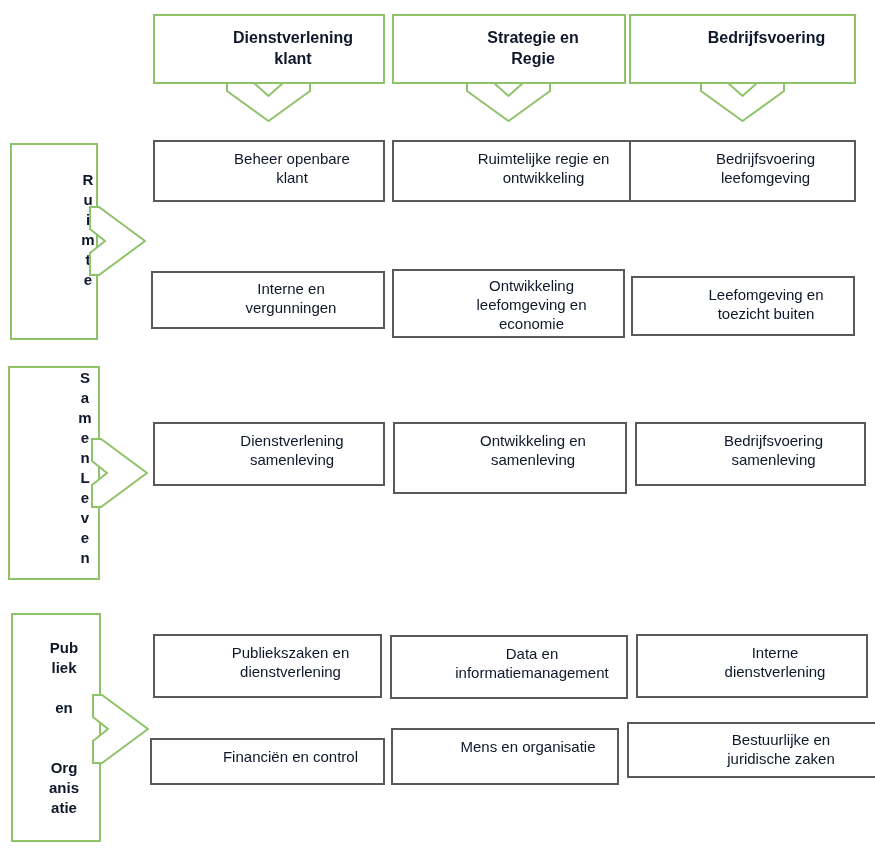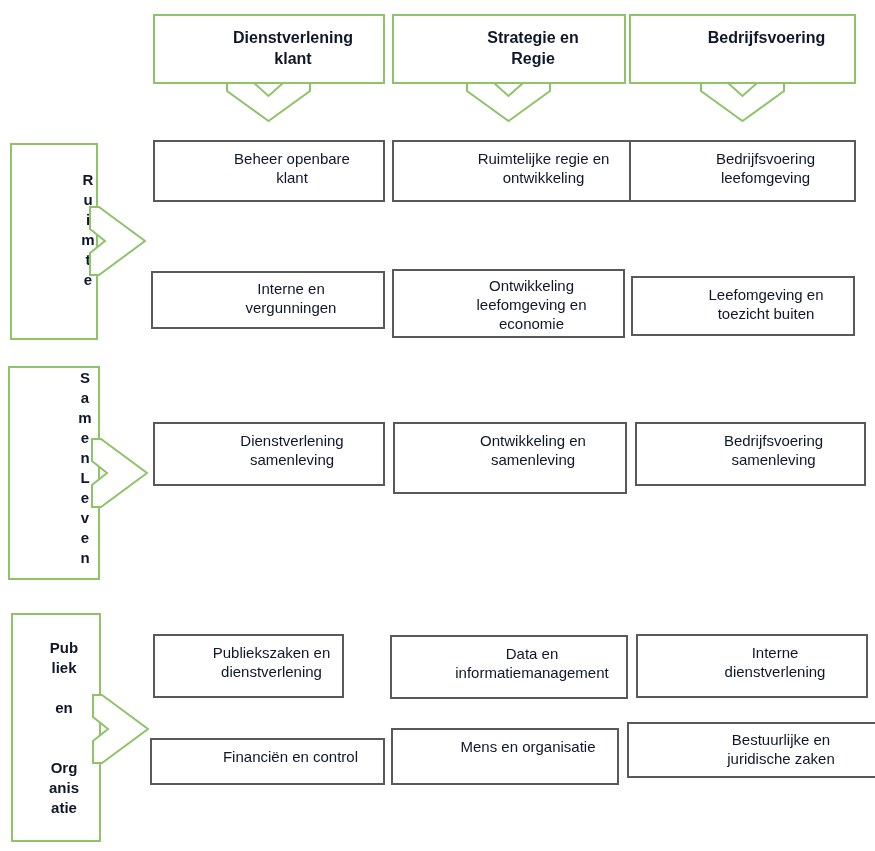--- a/index.html
+++ b/index.html
@@ -79,21 +79,21 @@
   
   .r1c1{left:153px;top:140px;width:232px;height:62px;}
   .r1c2{left:392px;top:140px;width:257px;height:62px;}
   .r1c3{left:629px;top:140px;width:227px;height:62px;}
   .r2c1{left:151px;top:271px;width:234px;height:58px;padding-top:6px;}
   .r2c2{left:392px;top:269px;width:233px;height:69px;padding-top:5px;}
   .r2c3{left:631px;top:276px;width:224px;height:60px;}
   .r3c1{left:153px;top:422px;width:232px;height:64px;}
   .r3c2{left:393px;top:422px;width:234px;height:72px;}
   .r3c3{left:635px;top:422px;width:231px;height:64px;}
-  .r4c1{left:153px;top:634px;width:191px;height:64px;}
+  .r4c1{left:153px;top:634px;width:229px;height:64px;}
   .r4c2{left:390px;top:635px;width:238px;height:64px;}
   .r4c3{left:636px;top:634px;width:232px;height:64px;}
   .r5c1{left:150px;top:726px;width:235px;height:47px;margin-top:12px;}
   .r5c2{left:391px;top:728px;width:228px;height:57px;}
   .r5c3{left:627px;top:722px;width:262px;height:56px;padding-top:6px;}
 </style>
 </head>
 <body>
 
 <div class="canvas">

